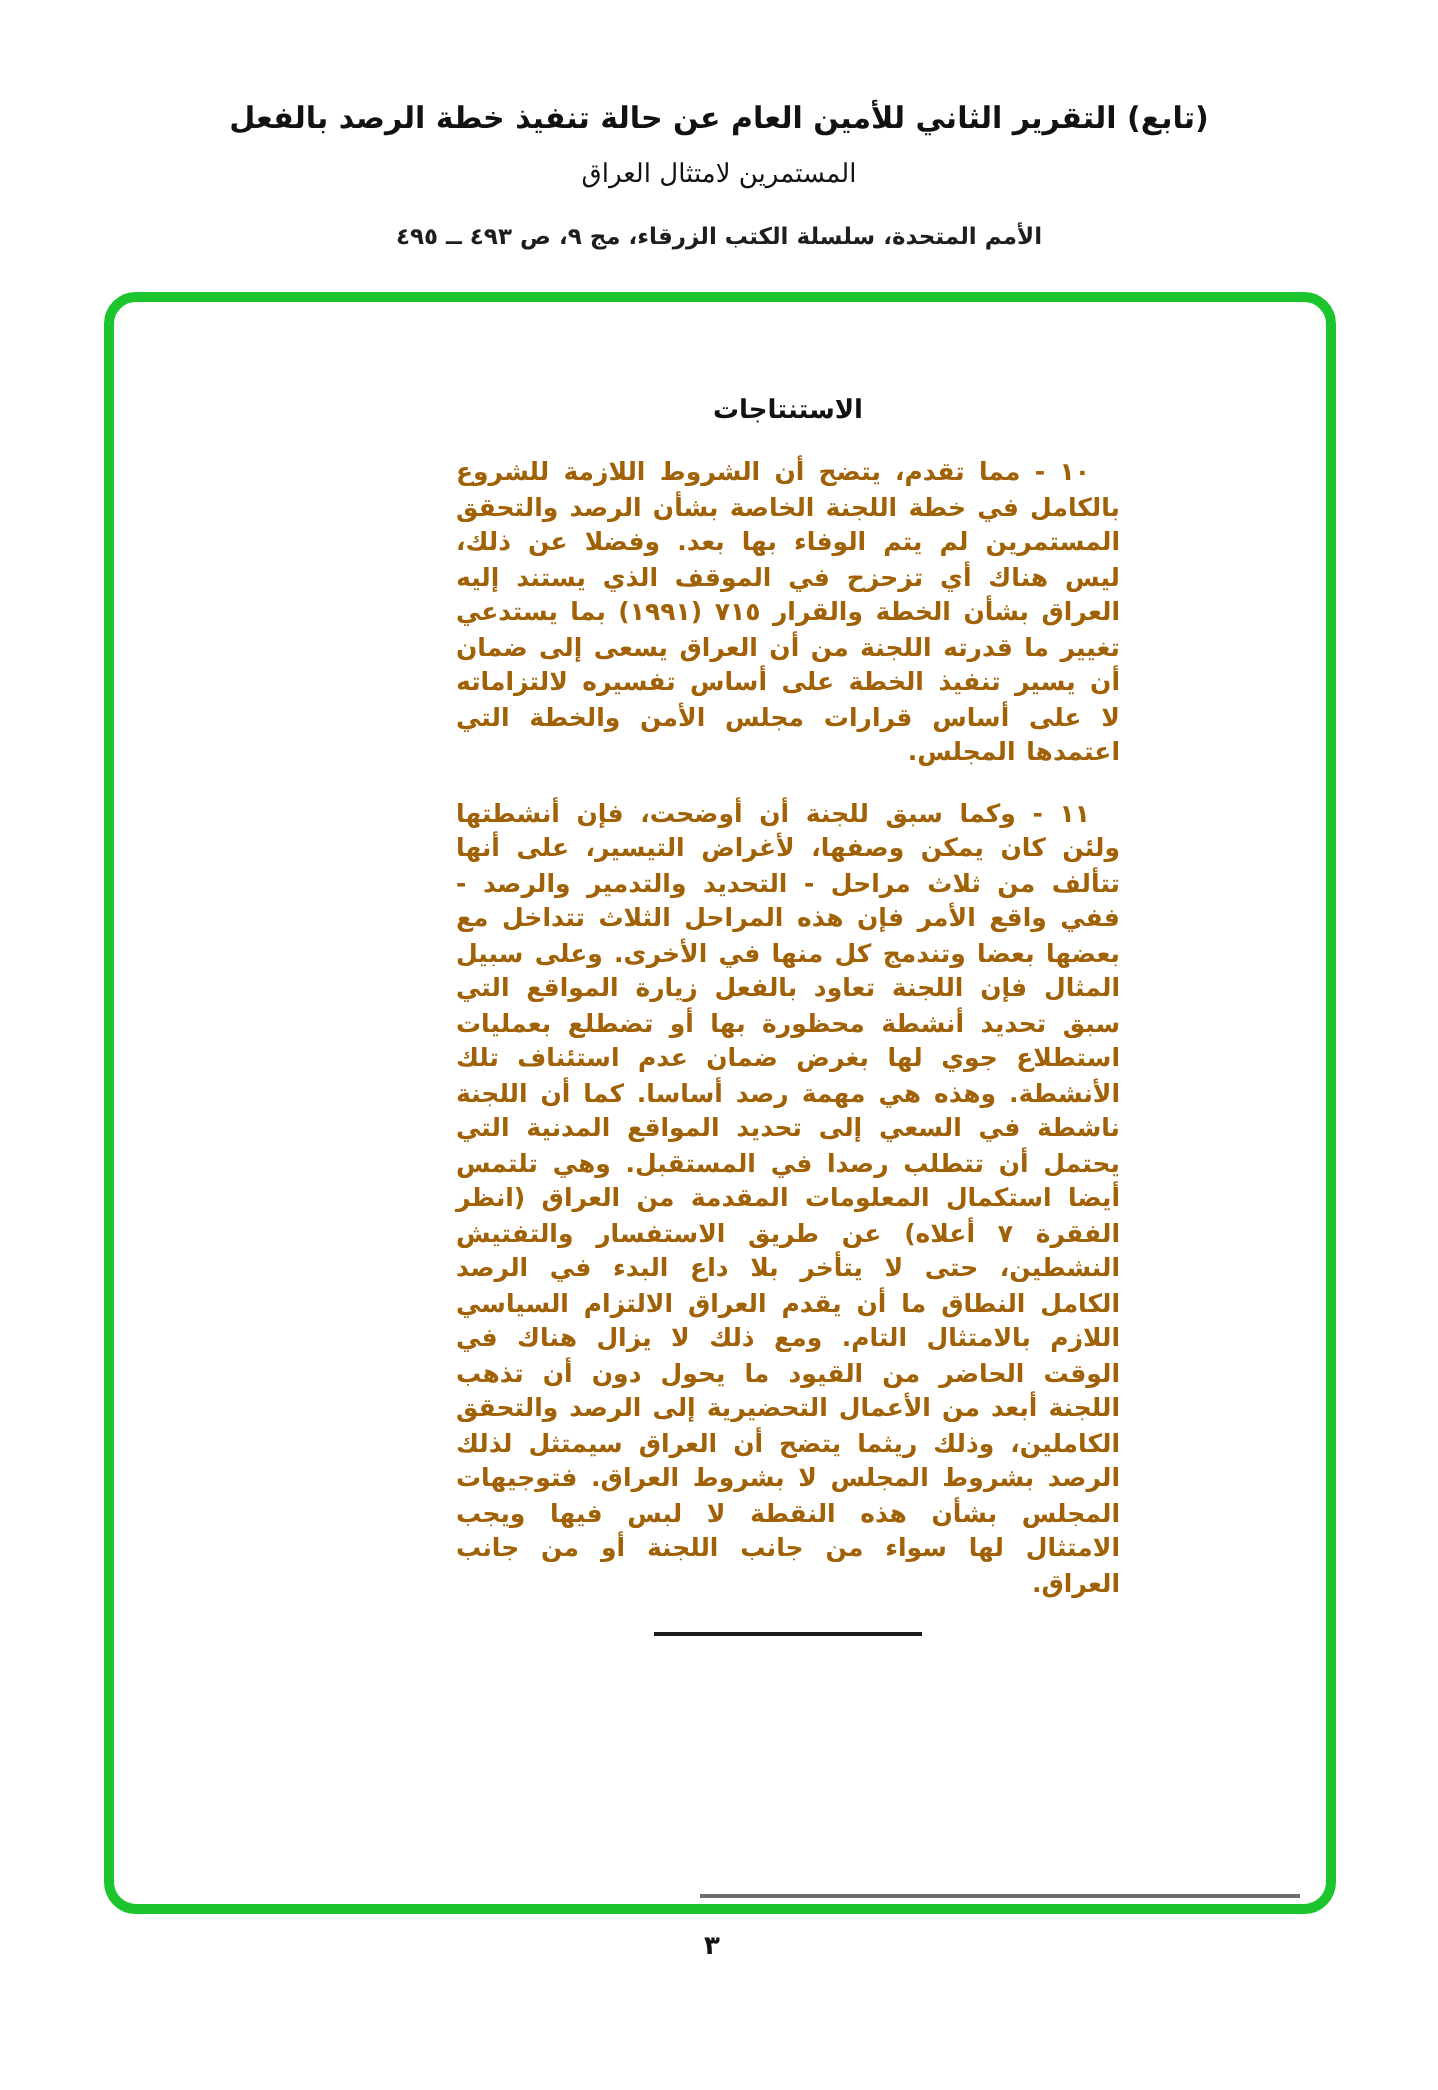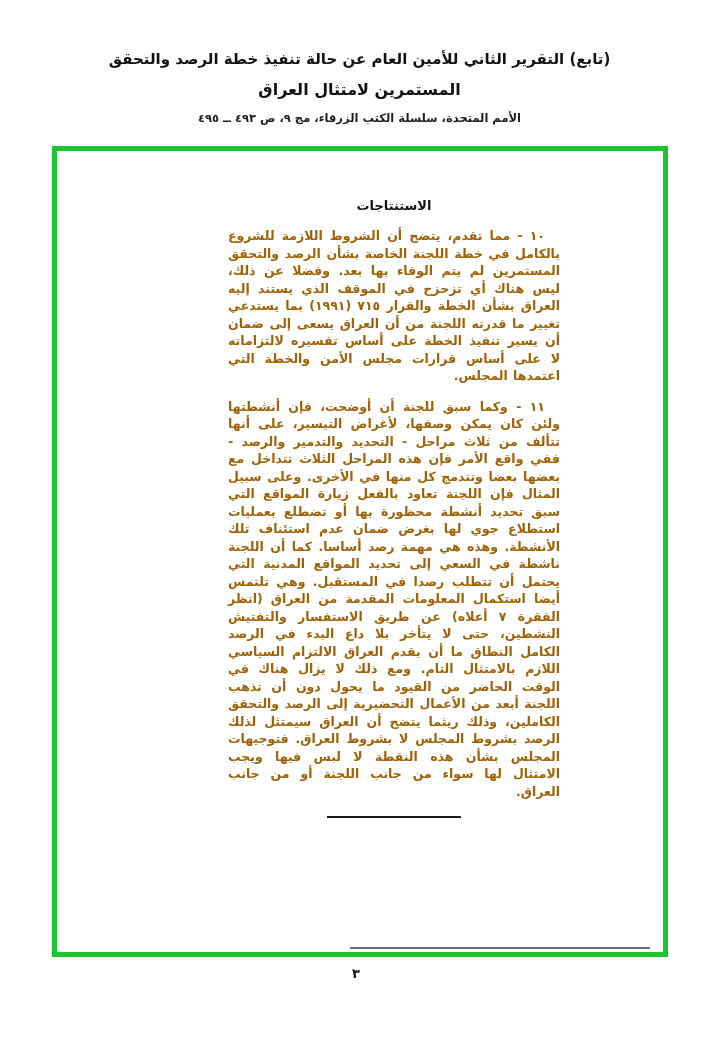--- a/index.html
+++ b/index.html
@@ -31,36 +31,36 @@
   }
   .hdr-line1{
     position:absolute;
     top:50px; left:0; width:100%;
     font-size:15px; font-weight:bold;
     letter-spacing:0;
   }
   .hdr-line2{
     position:absolute;
     top:80px; left:0; width:100%;
-    font-size:16px; font-weight:bold;
+    font-size:13px; font-weight:normal;
   }
   .hdr-line3{
     position:absolute;
     top:111px; left:0; width:100%;
     font-size:11.5px; font-weight:bold;
     color:#1e1e1e;
   }
 
   
   .frame{
     position:absolute;
     left:52px; top:146px;
     width:616px; height:811px;
     border:5px solid var(--frame-green);
-    border-radius:0;
+    border-radius:16px;
     background:#ffffff;
   }
   .scan-edge{
     position:absolute;
     left:293px; bottom:3px;
     width:300px; height:2px;
     background:#3c3c3c;
     opacity:.75;
   }
 
@@ -104,21 +104,21 @@
     font-size:13px;
     font-weight:bold;
   }
 </style>
 </head>
 <body>
 
 <div class="canvas">
 
   <div class="header">
-    <div class="hdr-line1" dir="rtl" lang="ar">(تابع) التقرير الثاني للأمين العام عن حالة تنفيذ خطة الرصد والتحقق</div>
+    <div class="hdr-line1" dir="rtl" lang="ar">(تابع) التقرير الثاني للأمين العام عن حالة تنفيذ خطة الرصد بالفعل</div>
     <div class="hdr-line2" dir="rtl" lang="ar">المستمرين لامتثال العراق</div>
     <div class="hdr-line3" dir="rtl" lang="ar">الأمم المتحدة، سلسلة الكتب الزرقاء، مج ٩، ص ٤٩٣ ــ ٤٩٥</div>
   </div>
 
   <div class="frame">
 
     <div class="scan-edge"></div>
 
     <div class="doc-title" dir="rtl" lang="ar">الاستنتاجات</div>
 

